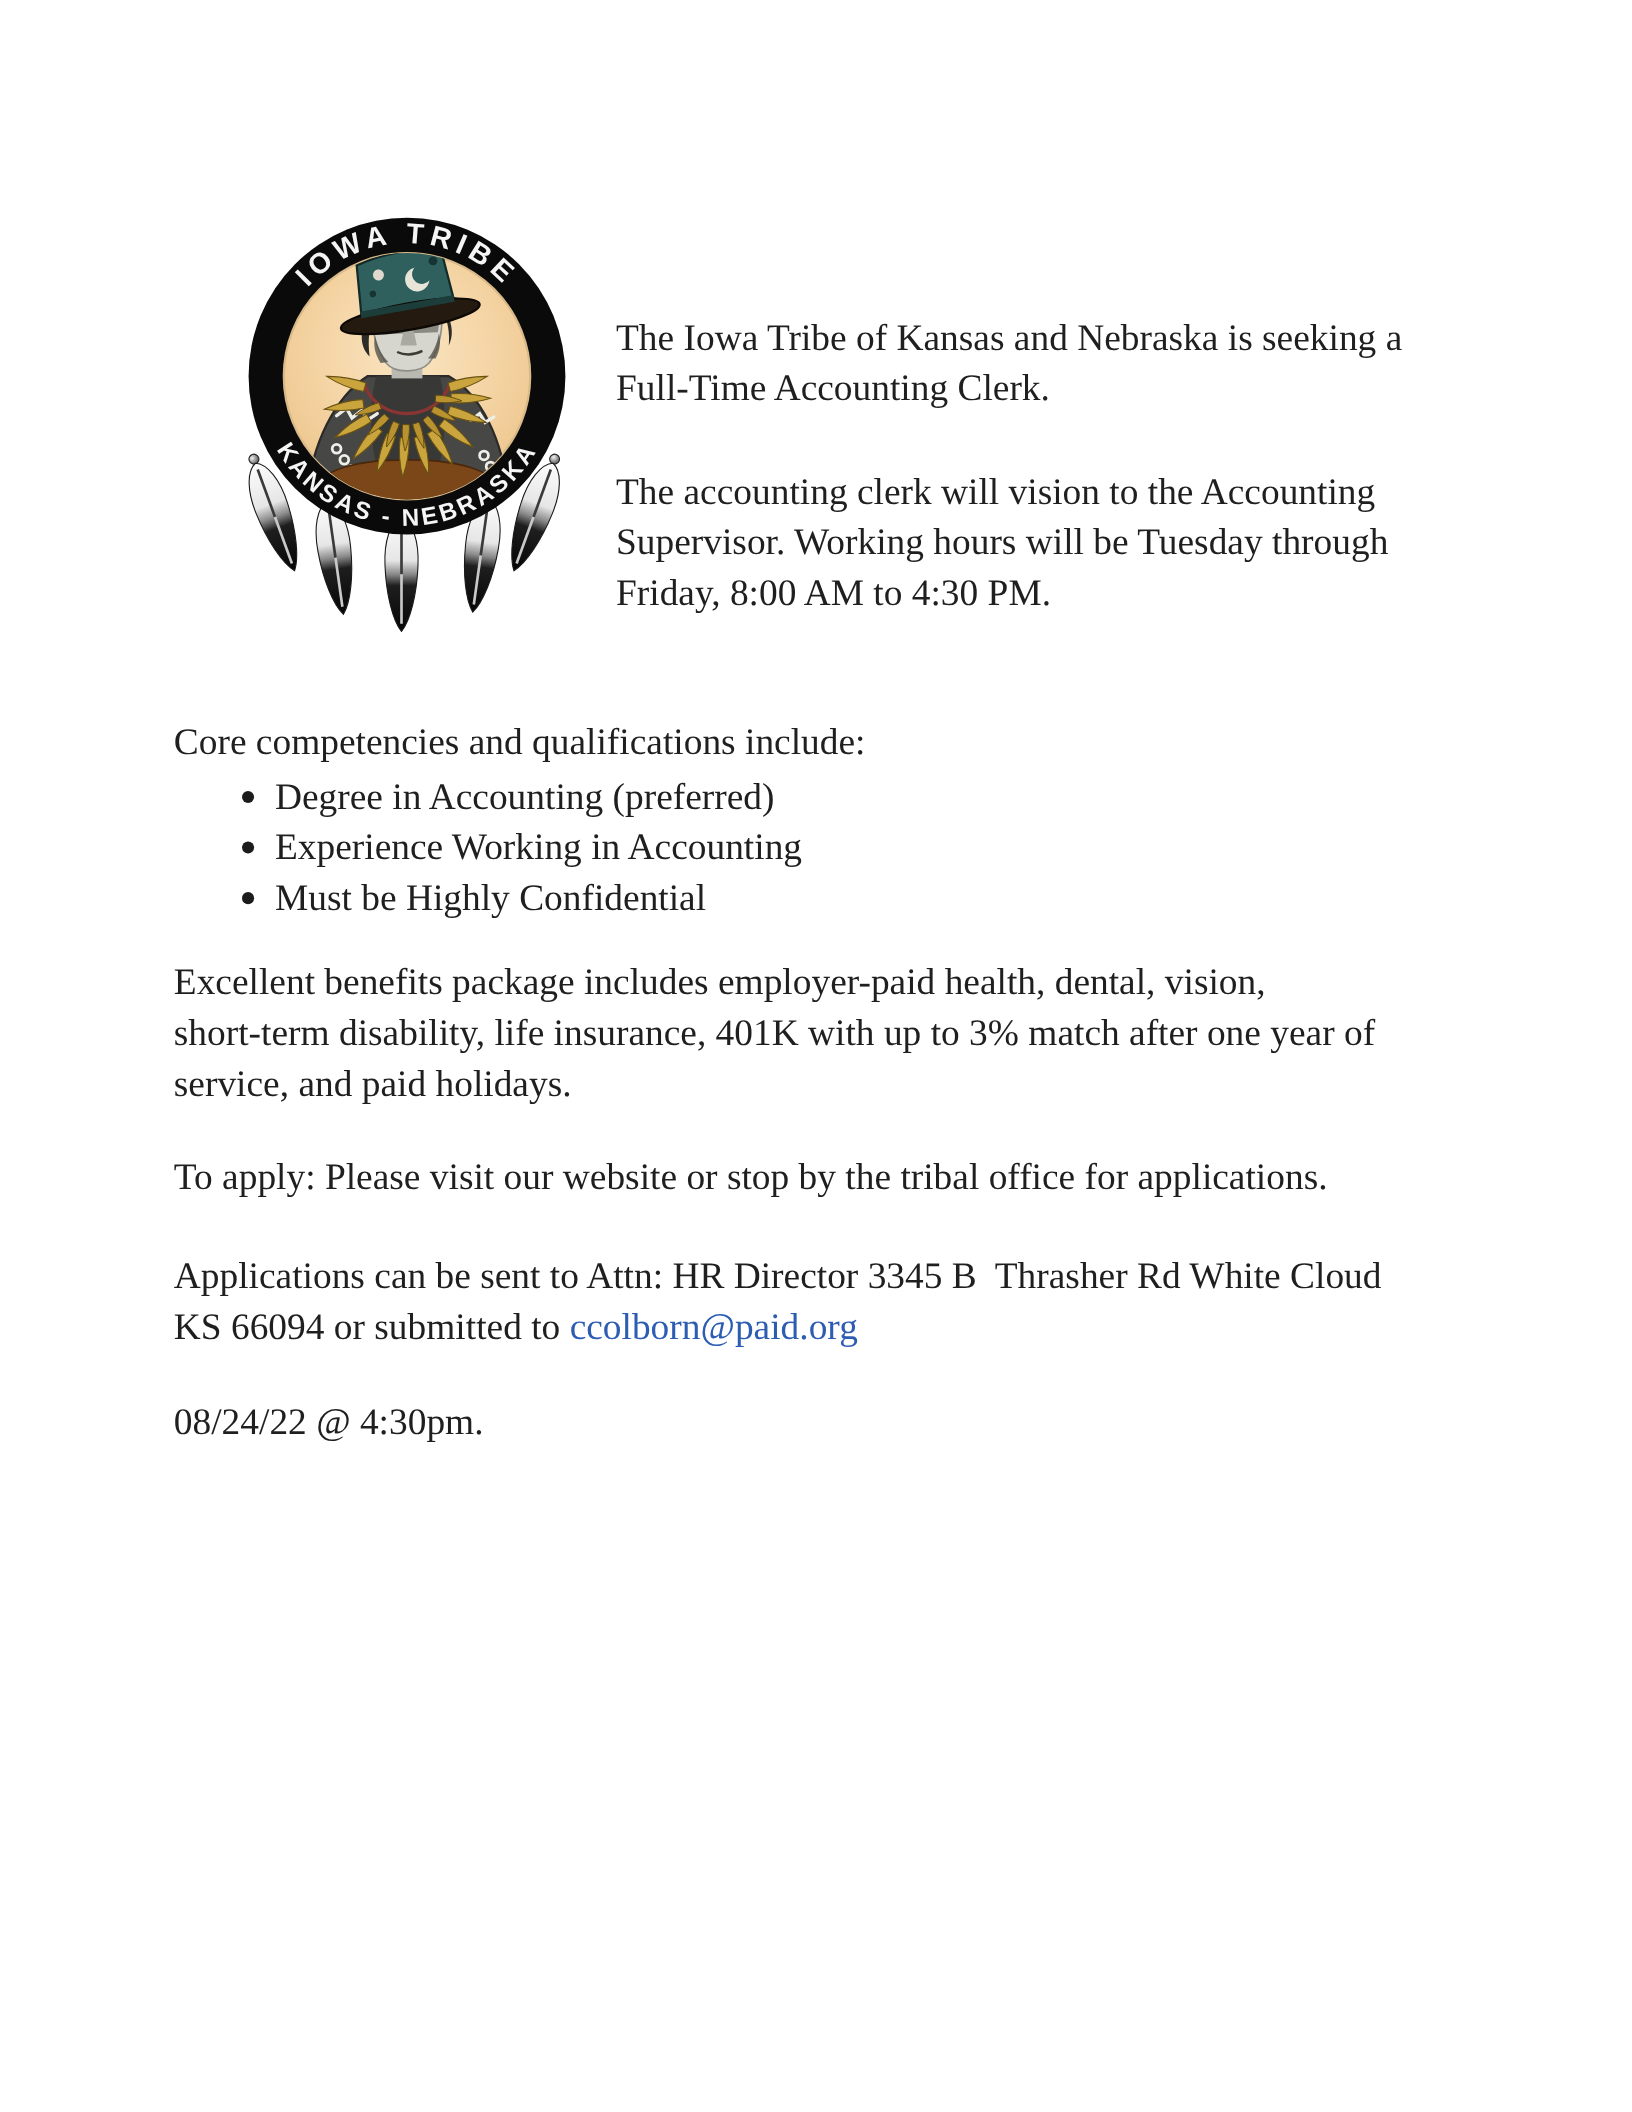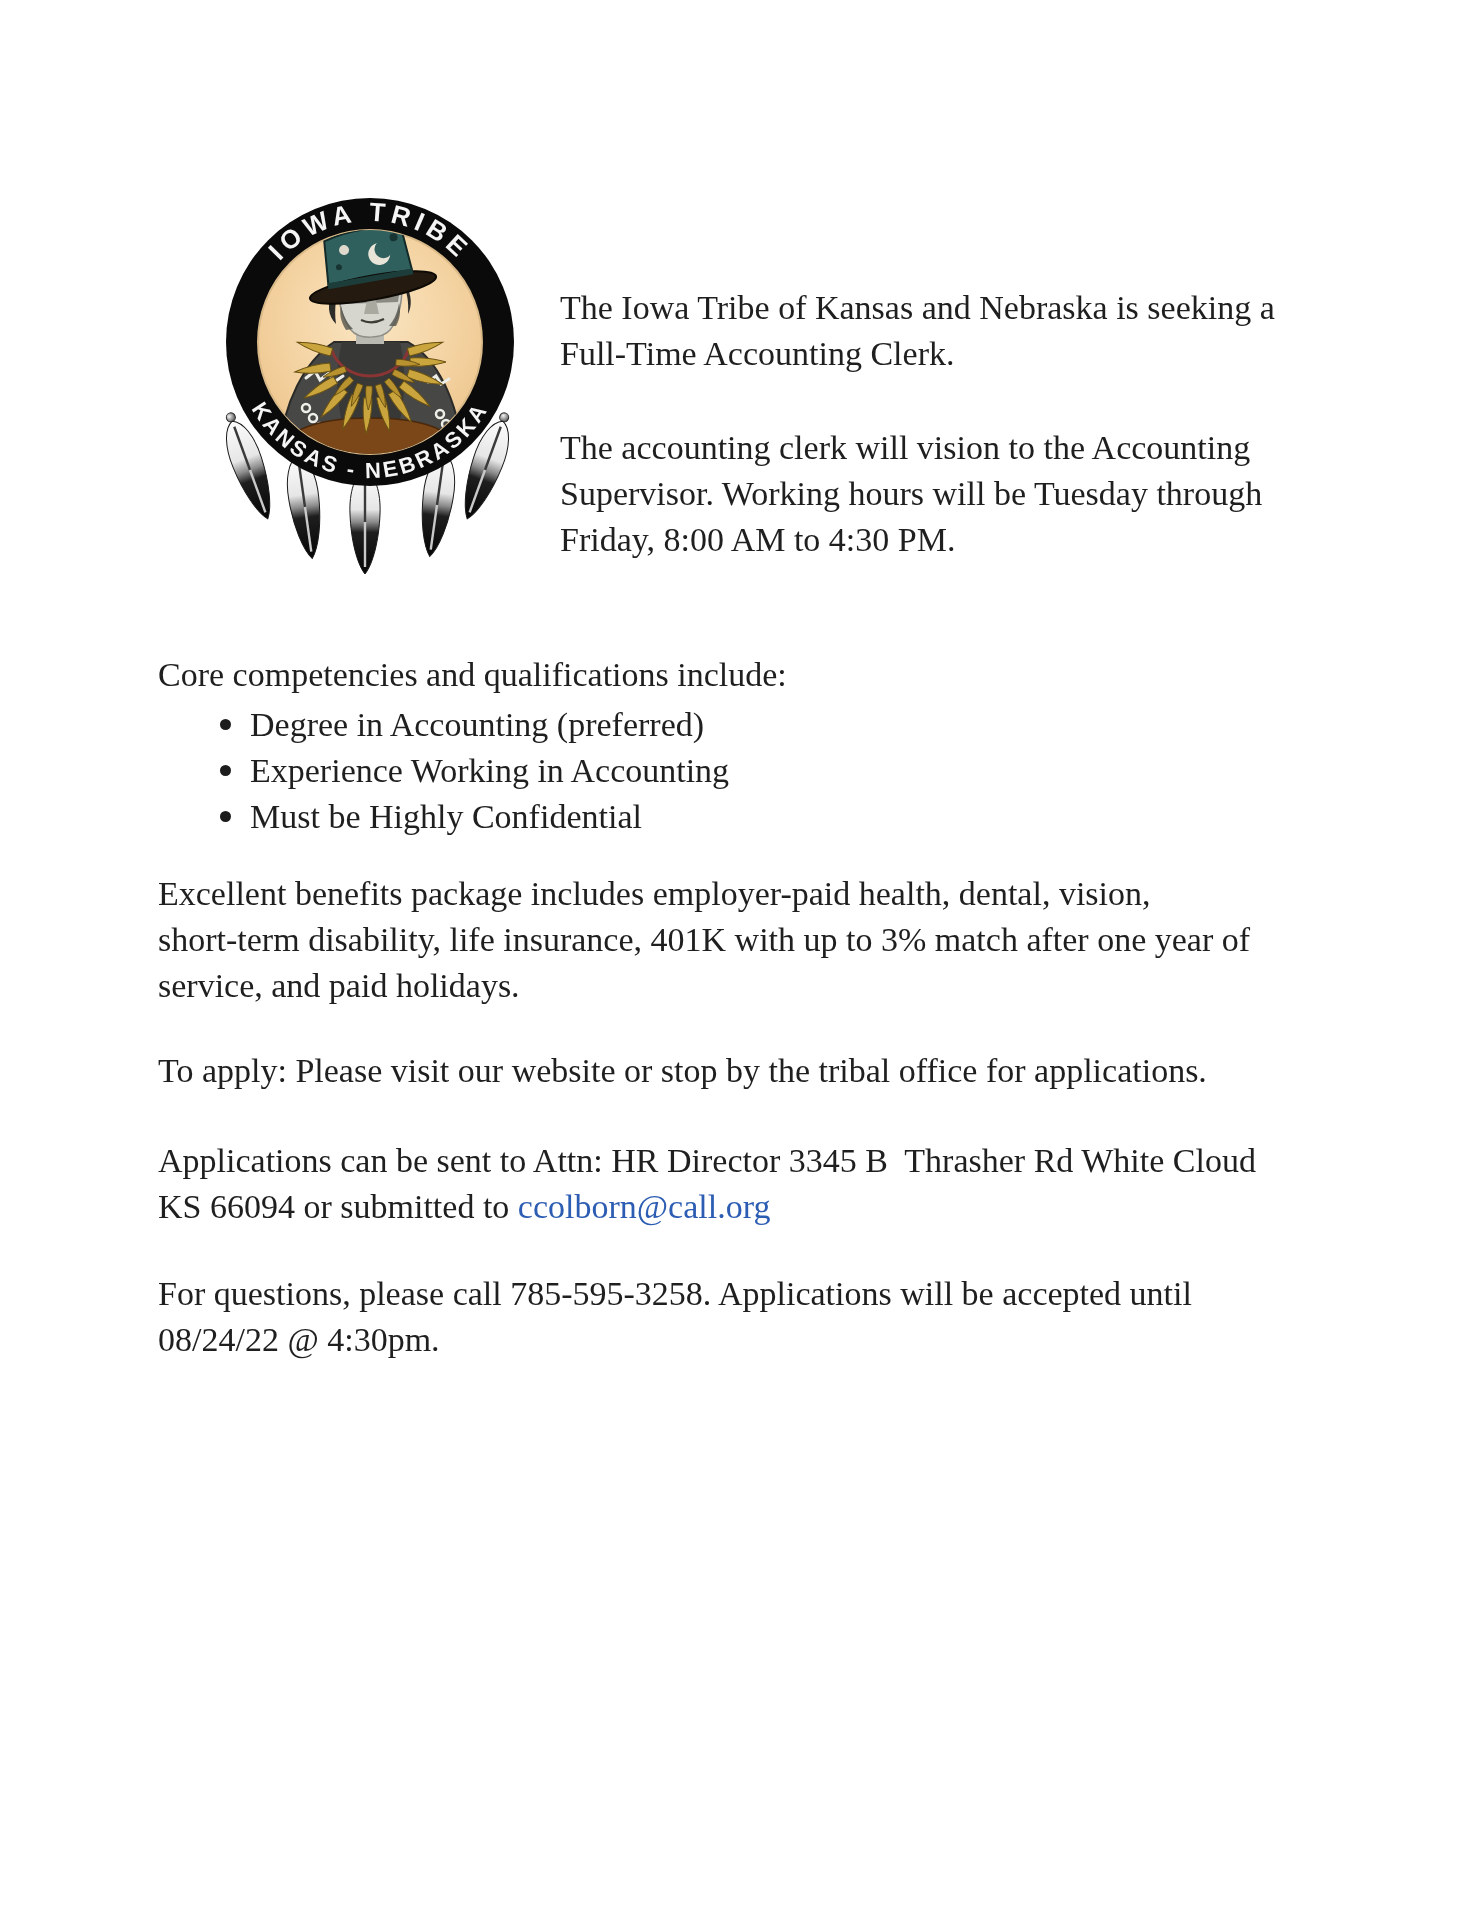--- a/index.html
+++ b/index.html
@@ -203,21 +203,20 @@
     <div class="line">short-term disability, life insurance, 401K with up to 3% match after one year of</div>
     <div class="line">service, and paid holidays.</div>
   </div>
 
   <div class="abs body-text main-block" style="top:1048px;">
     <div class="line">To apply: Please visit our website or stop by the tribal office for applications.</div>
   </div>
 
   <div class="abs body-text main-block" style="top:1138px;">
     <div class="line">Applications can be sent to Attn: HR Director 3345 B  Thrasher Rd White Cloud</div>
-    <div class="line"><span>KS 66094 or submitted to </span><span class="email-link">ccolborn@call.org</span></div>
+    <div class="line"><span>KS 66094 or submitted to </span><span class="email-link">ccolborn@paid.org</span></div>
   </div>
 
   <div class="abs body-text main-block" style="top:1271px;">
-    <div class="line">For questions, please call 785-595-3258. Applications will be accepted until</div>
     <div class="line">08/24/22 @ 4:30pm.</div>
   </div>
 
 </div>
 
 </body></html>

